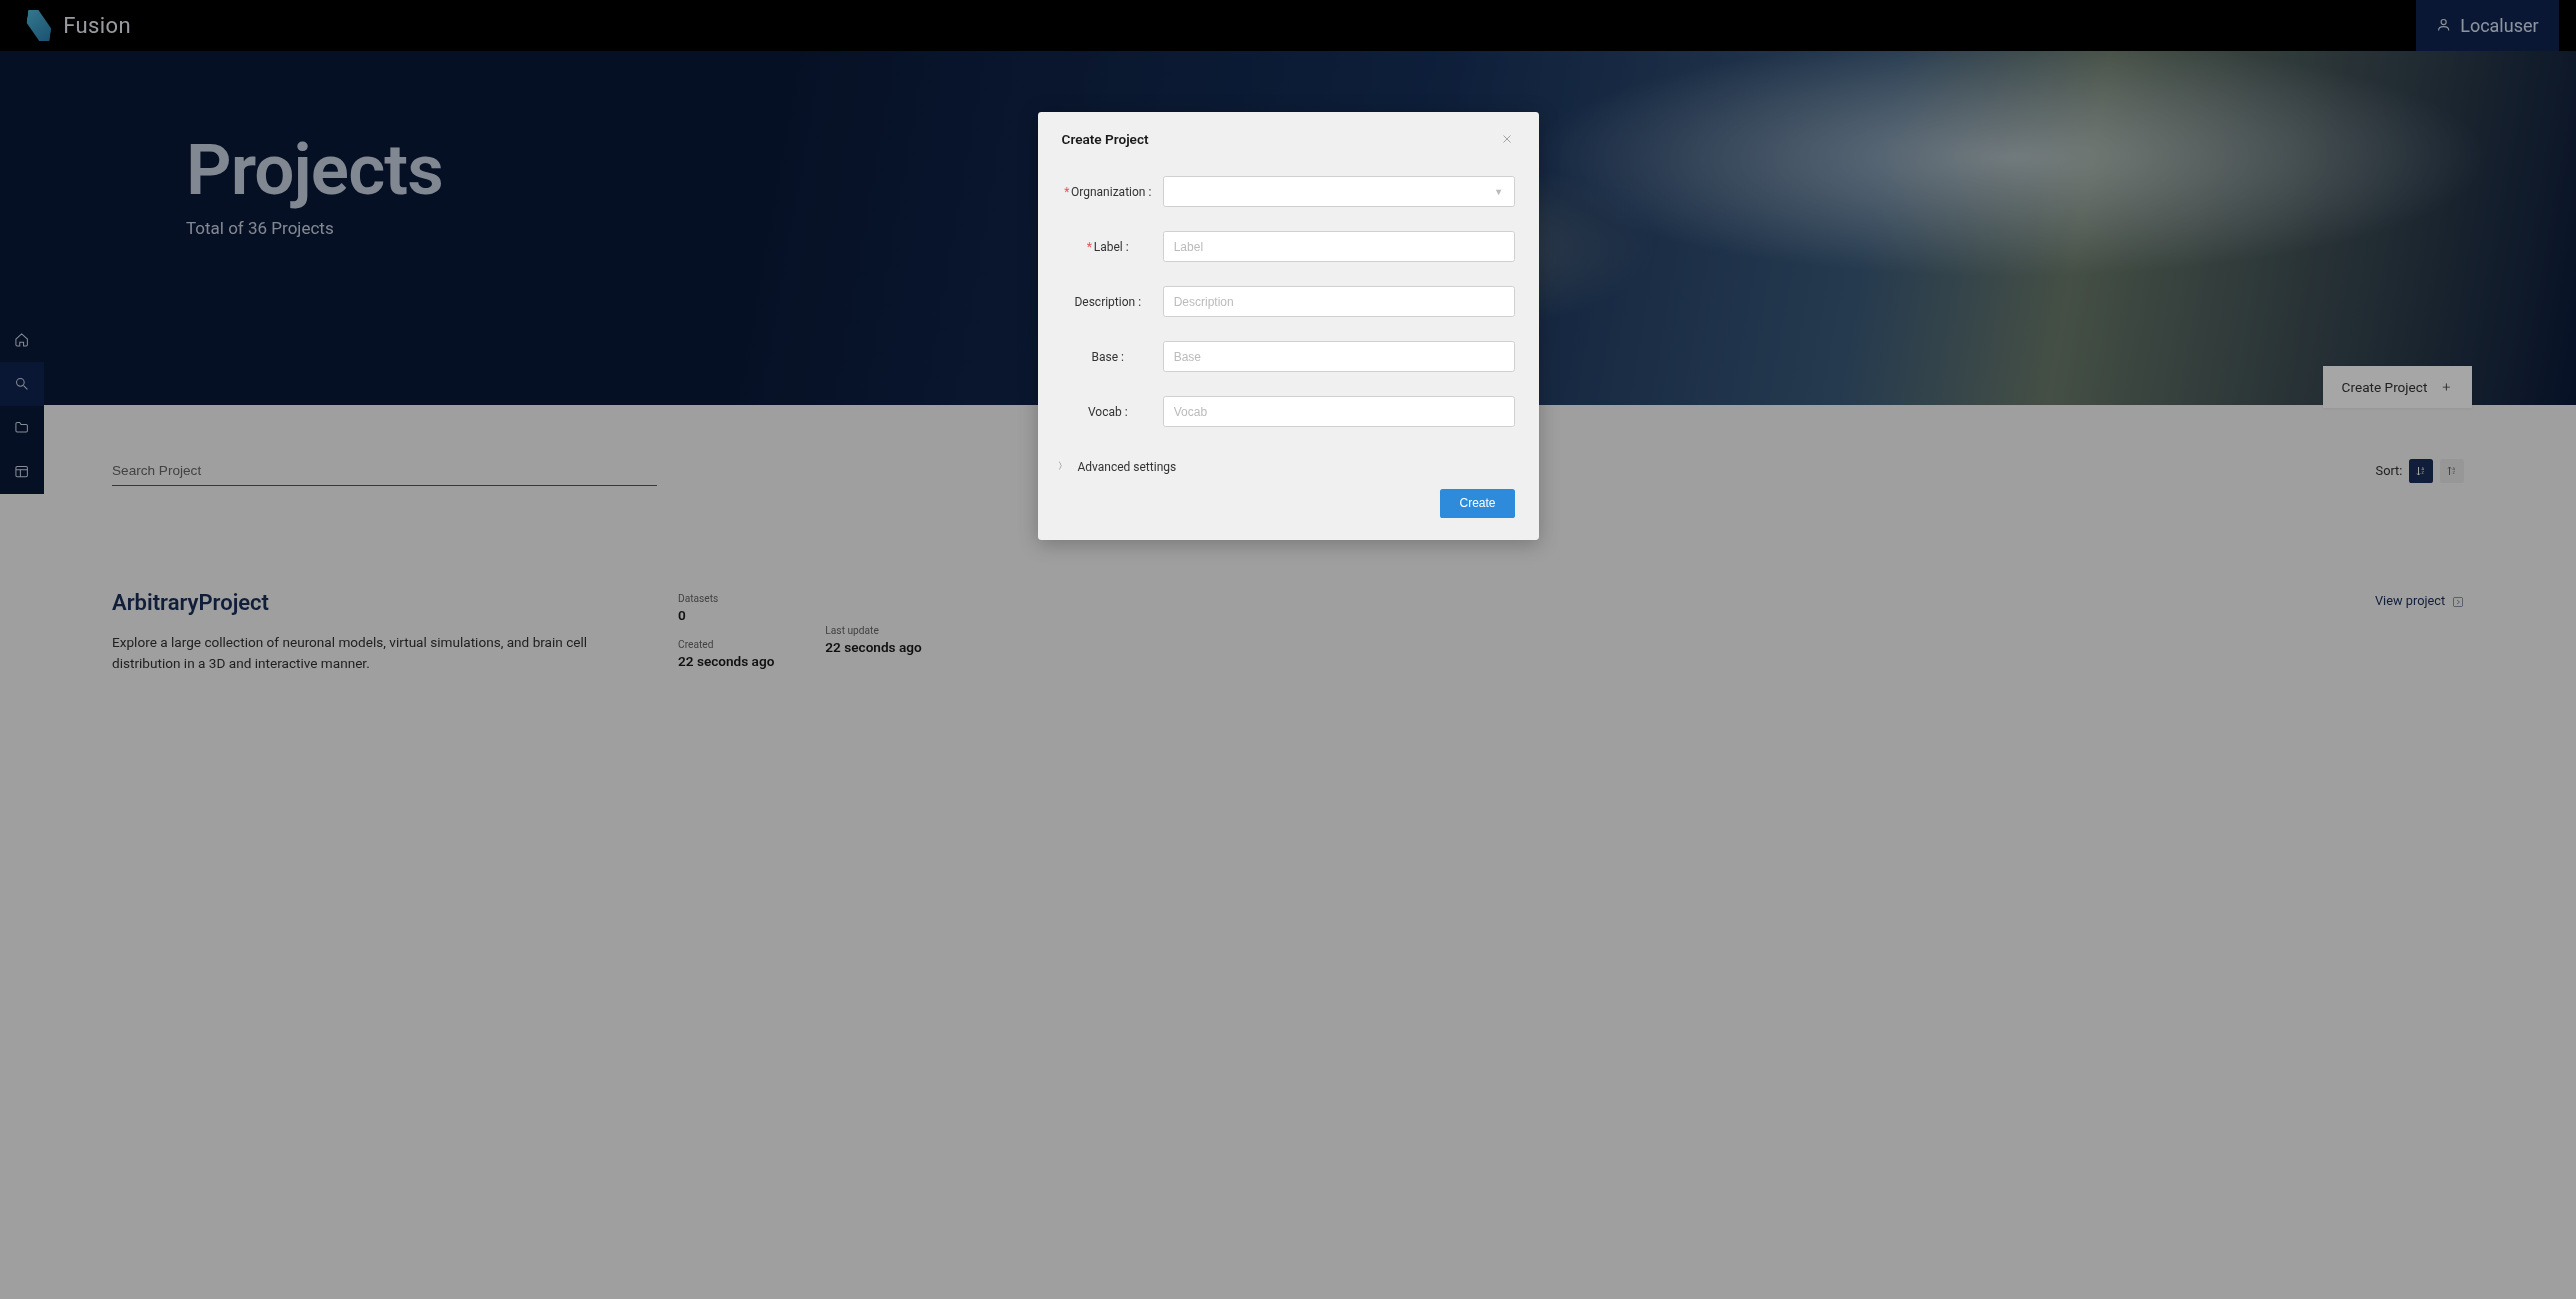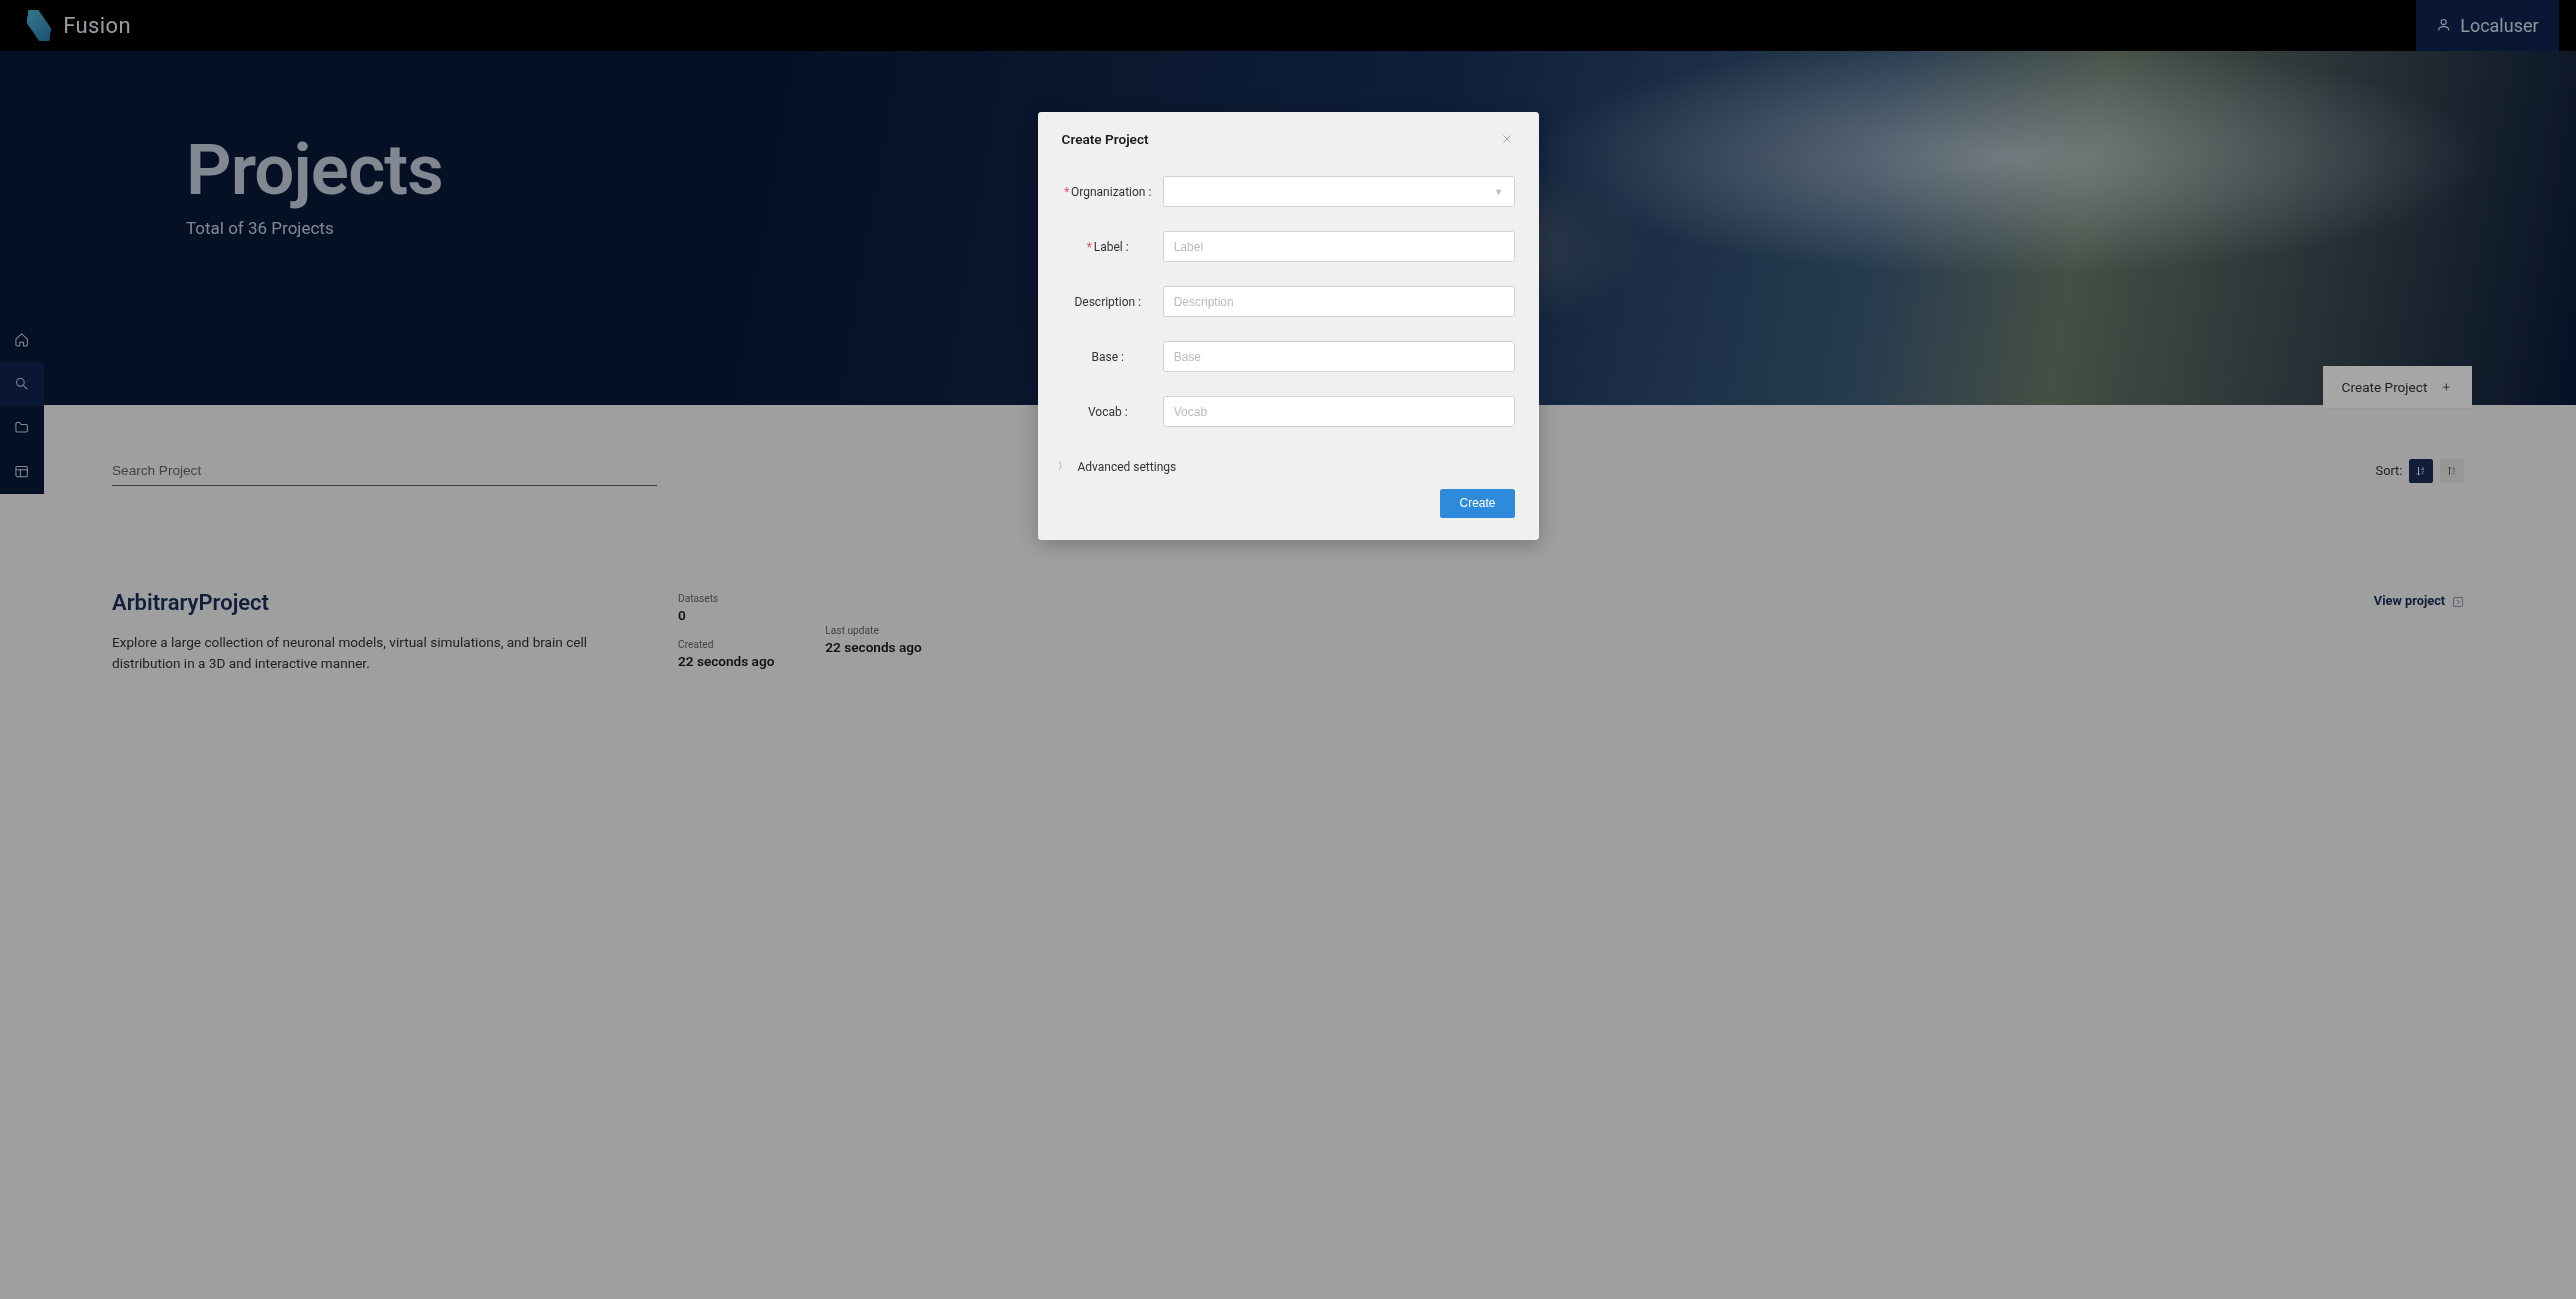--- a/index.html
+++ b/index.html
@@ -151,21 +151,21 @@
 .project-card { display: flex; align-items: flex-start; gap: 34px; }
 .project-main { flex: 0 0 532px; }
 .project-title { font-size: 22px; font-weight: 600; color: #1a2f5a; margin-bottom: 17px; }
 .project-desc { font-size: 13.6px; color: #333; line-height: 1.55; }
 .project-meta { display: flex; gap: 51px; flex: 1; padding-top: 3.4px;}
 .meta-block { }
 .meta-label { font-size: 10.2px; color: #666; margin-bottom: 3.4px; }
 .meta-value { font-size: 13.6px; font-weight: 600; color: #1a1a1a; }
 .view-project {
   display: flex; align-items: flex-end; gap: 6.8px;
-  color: #1a2f5a; font-size: 12.8px; font-weight: 700;
+  color: #1a2f5a; font-size: 12.8px; font-weight: 400;
   cursor: pointer;
   margin-left: auto;
   padding-top: 3.4px;
 }
 .view-project svg { width: 12px; height: 12px; stroke: #1a2f5a; fill: none; }
 
 
 .modal-backdrop {
   position: absolute;
   inset: 0;

